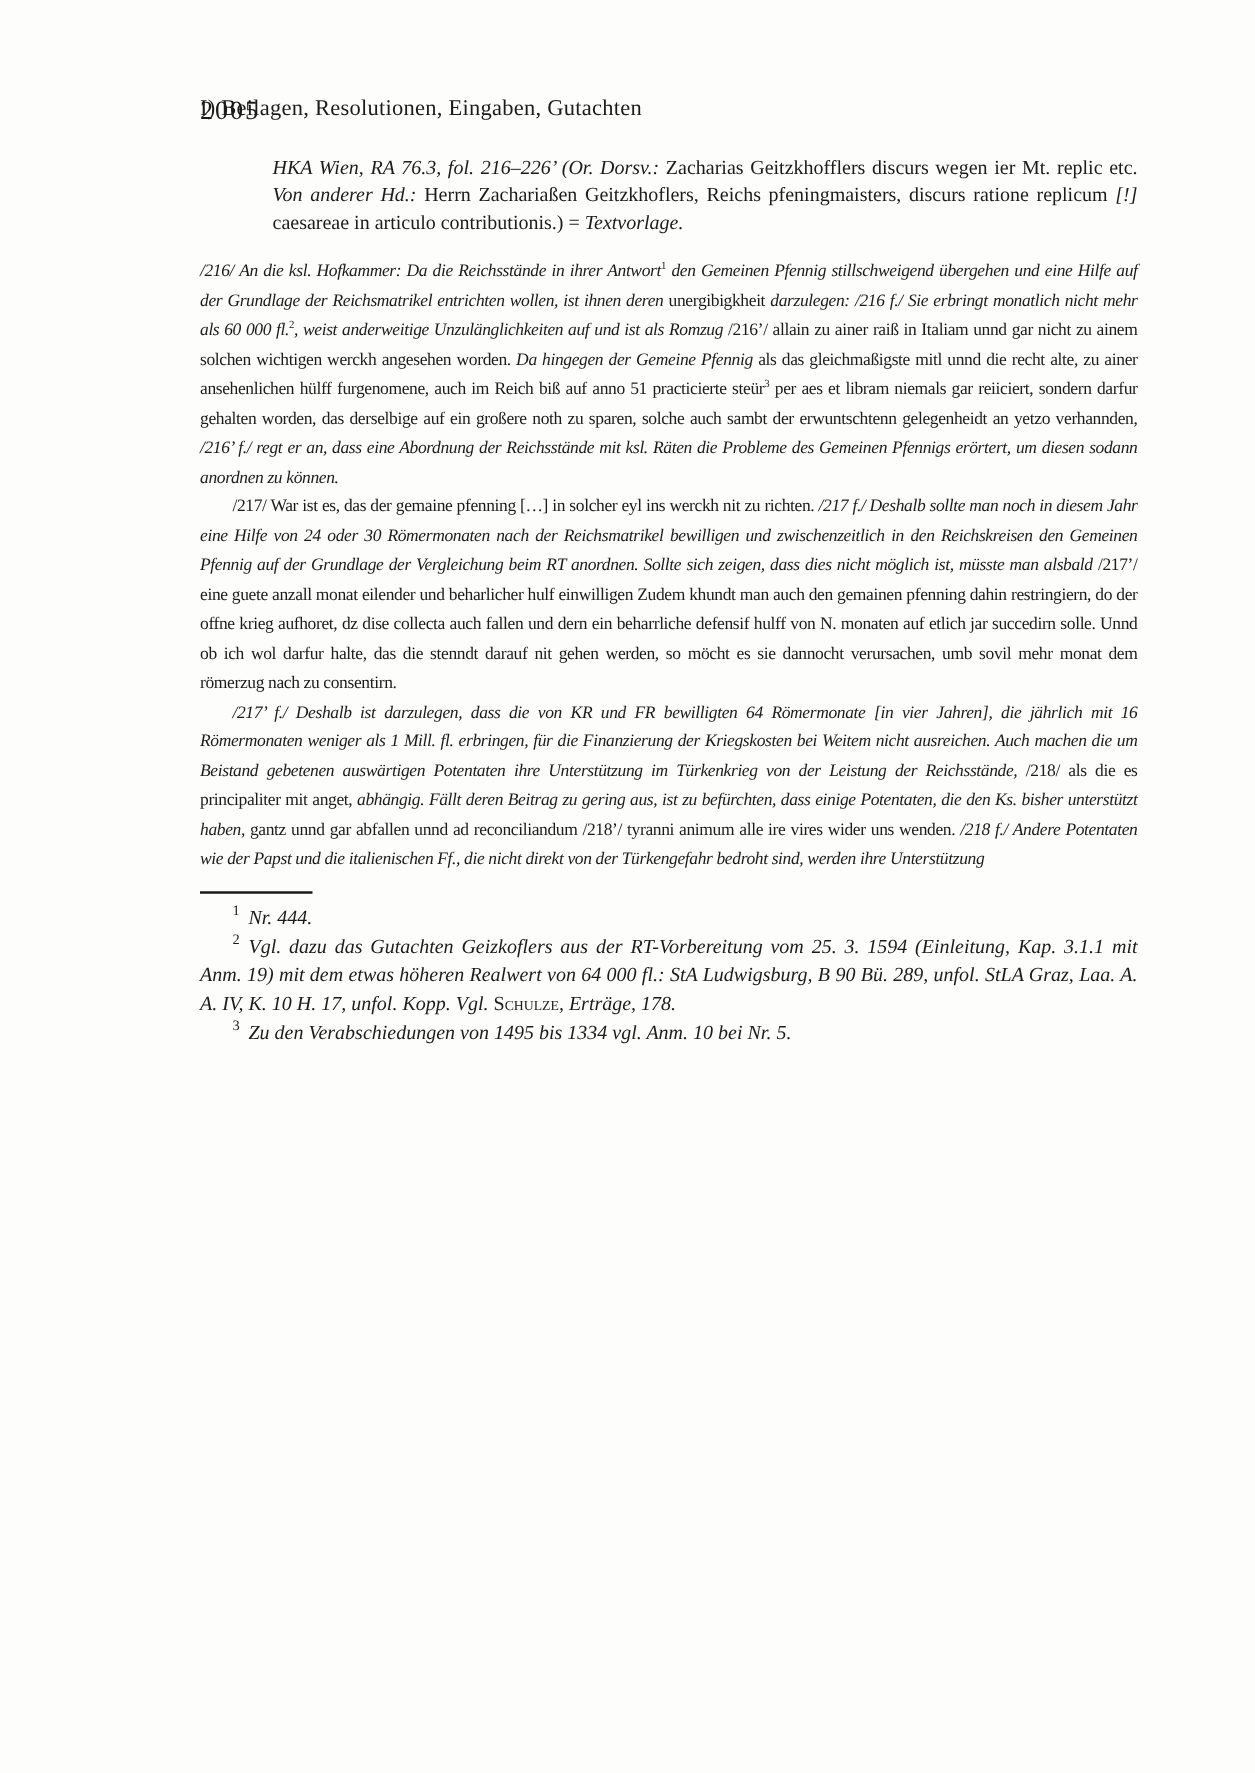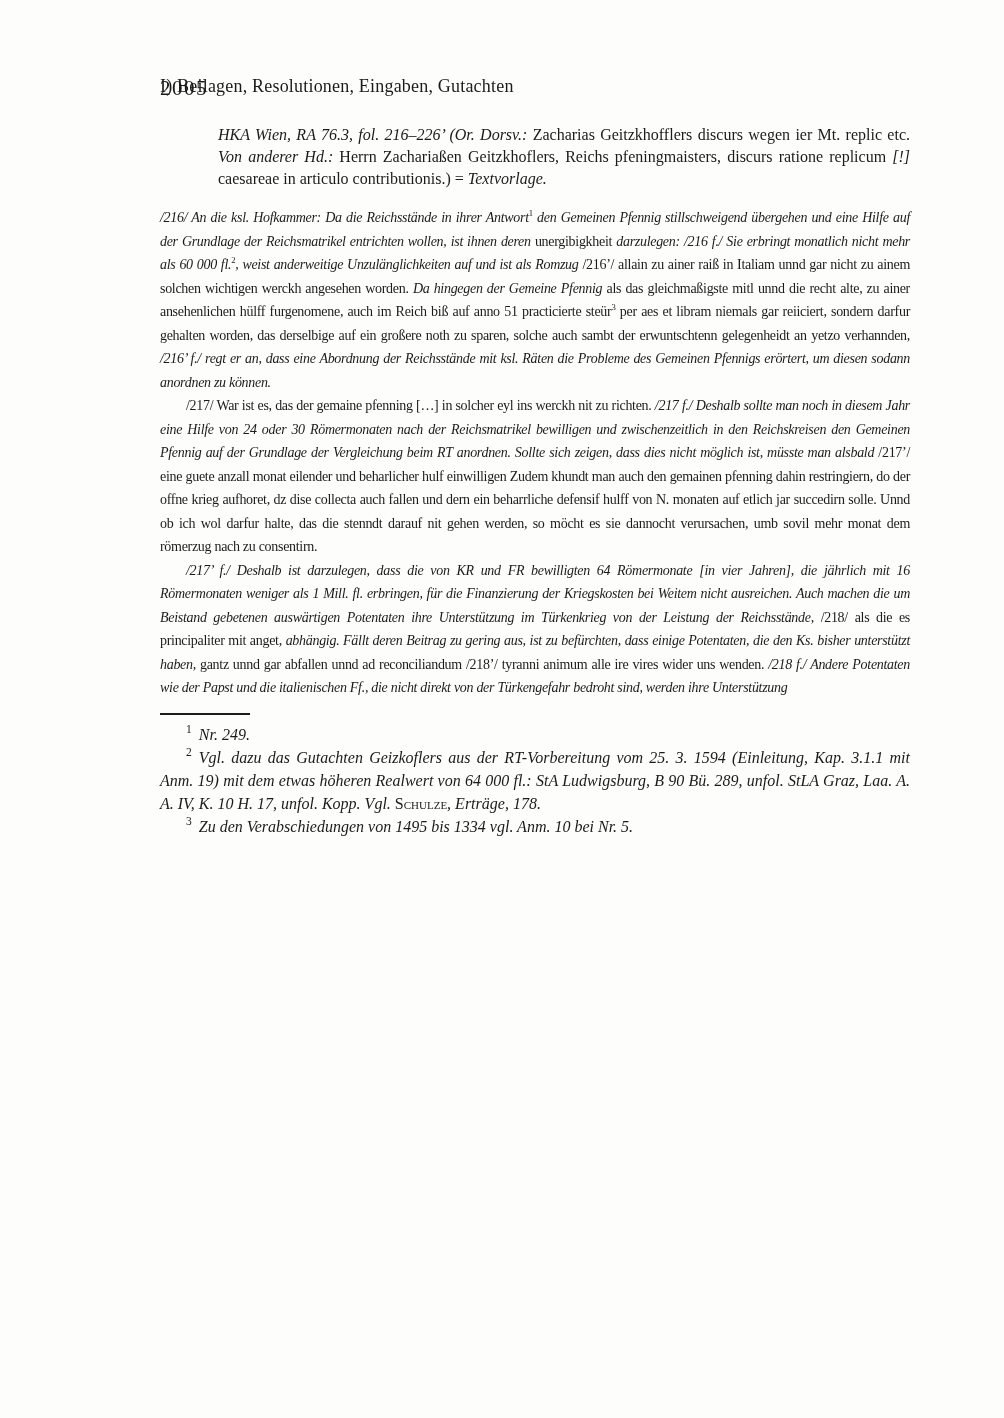--- a/index.html
+++ b/index.html
@@ -90,17 +90,17 @@
 
   <section class="body-text">
       <p class="para"><span class="run-i">/216/ An die ksl. Hofkammer: Da die Reichsstände in ihrer Antwort</span><span class="run-sup">1</span><span class="run-i"> den Gemeinen Pfennig stillschweigend übergehen und eine Hilfe auf der Grundlage der Reichsmatrikel entrichten wollen, ist ihnen deren </span><span class="run-r">unergibigkheit </span><span class="run-i">darzulegen: /216 f./ Sie erbringt monatlich nicht mehr als 60 000 fl.</span><span class="run-sup">2</span><span class="run-i">, weist anderweitige Unzulänglichkeiten auf und ist als Romzug </span><span class="run-r">/216’/ allain zu ainer raiß in Italiam unnd gar nicht zu ainem solchen wichtigen werckh angesehen worden. </span><span class="run-i">Da hingegen der Gemeine Pfennig </span><span class="run-r">als das gleichmaßigste mitl unnd die recht alte, zu ainer ansehenlichen hülff furgenomene, auch im Reich biß auf anno 51 practicierte steür</span><span class="run-sup">3</span><span class="run-r"> per aes et libram niemals gar reiiciert, sondern darfur gehalten worden, das derselbige auf ein großere noth zu sparen, solche auch sambt der erwuntschtenn gelegenheidt an yetzo verhannden, </span><span class="run-i">/216’ f./ regt er an, dass eine Abordnung der Reichsstände mit ksl. Räten die Probleme des Gemeinen Pfennigs erörtert, um diesen sodann anordnen zu können.</span></p>
       <p class="para indent"><span class="run-r">/217/ War ist es, das der gemaine pfenning […] in solcher eyl ins werckh nit zu richten. </span><span class="run-i">/217 f./ Deshalb sollte man noch in diesem Jahr eine Hilfe von 24 oder 30 Römermonaten nach der Reichsmatrikel bewilligen und zwischenzeitlich in den Reichskreisen den Gemeinen Pfennig auf der Grundlage der Vergleichung beim RT anordnen. Sollte sich zeigen, dass dies nicht möglich ist, müsste man alsbald </span><span class="run-r">/217’/ eine guete anzall monat eilender und beharlicher hulf einwilligen Zudem khundt man auch den gemainen pfenning dahin restringiern, do der offne krieg aufhoret, dz dise collecta auch fallen und dern ein beharrliche defensif hulff von N. monaten auf etlich jar succedirn solle. Unnd ob ich wol darfur halte, das die stenndt darauf nit gehen werden, so möcht es sie dannocht verursachen, umb sovil mehr monat dem römerzug nach zu consentirn.</span></p>
       <p class="para indent"><span class="run-i">/217’ f./ Deshalb ist darzulegen, dass die von KR und FR bewilligten 64 Römermonate [in vier Jahren], die jährlich mit 16 Römermonaten weniger als 1 Mill. fl. erbringen, für die Finanzierung der Kriegskosten bei Weitem nicht ausreichen. Auch machen die um Beistand gebetenen auswärtigen Potentaten ihre Unterstützung im Türkenkrieg von der Leistung der Reichsstände, </span><span class="run-r">/218/ als die es principaliter mit anget, </span><span class="run-i">abhängig. Fällt deren Beitrag zu gering aus, ist zu befürchten, dass einige Potentaten, die den Ks. bisher unterstützt haben, </span><span class="run-r">gantz unnd gar abfallen unnd ad reconciliandum /218’/ tyranni animum alle ire vires wider uns wenden. </span><span class="run-i">/218 f./ Andere Potentaten wie der Papst und die italienischen Ff., die nicht direkt von der Türkengefahr bedroht sind, werden ihre Unterstützung</span></p>
     </section>
 
   <hr class="fn-sep">
 
   <section class="footnotes">
-      <p class="footnote"><span class="fn-marker">1</span><span class="run-i">Nr. 249.</span></p>
+      <p class="footnote"><span class="fn-marker">1</span><span class="run-i">Nr. 444.</span></p>
       <p class="footnote"><span class="fn-marker">2</span><span class="run-i">Vgl. dazu das Gutachten Geizkoflers aus der RT-Vorbereitung vom 25. 3. 1594 (Einleitung, Kap. 3.1.1 mit Anm. 19) mit dem etwas höheren Realwert von 64 000 fl.: StA Ludwigsburg, B 90 Bü. 289, unfol. StLA Graz, Laa. A. A. IV, K. 10 H. 17, unfol. Kopp. Vgl. </span><span class="run-sc">Schulze</span><span class="run-i">, Erträge, 178.</span></p>
       <p class="footnote"><span class="fn-marker">3</span><span class="run-i">Zu den Verabschiedungen von 1495 bis 1334 vgl. Anm. 10 bei Nr. 5.</span></p>
     </section>
 </div>
 
 </body></html>

